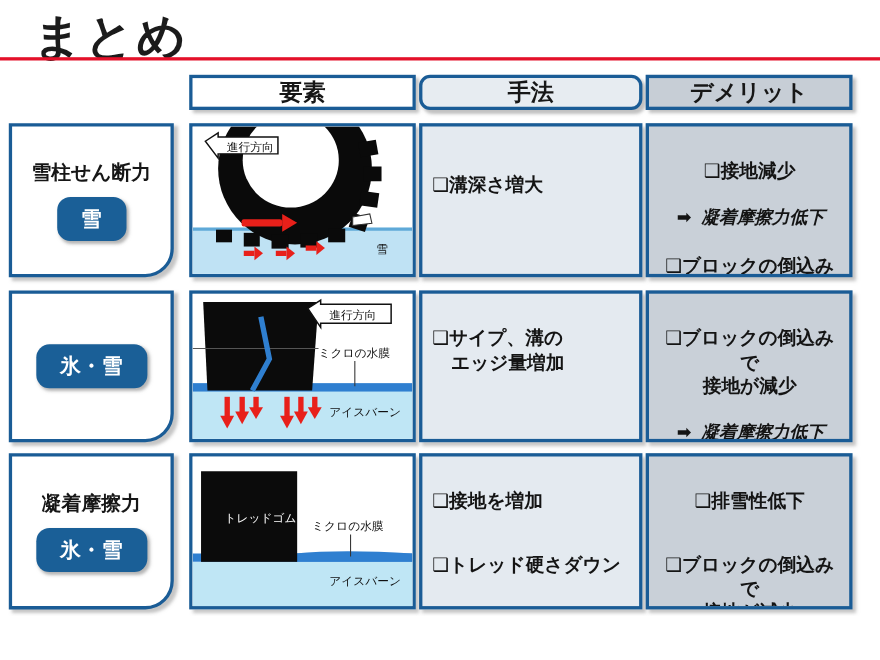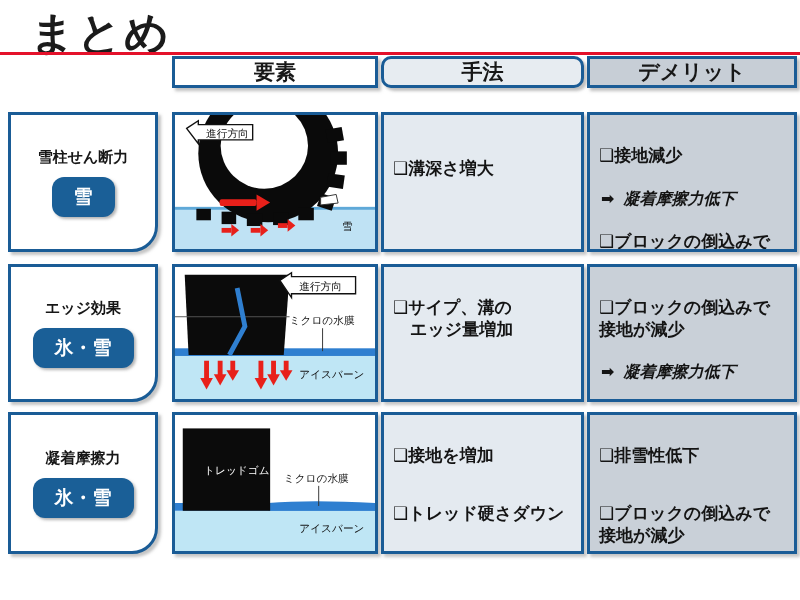--- a/index.html
+++ b/index.html
@@ -12,24 +12,24 @@
   .slide-title{
     position:absolute;left:30px;top:4px;
     font-size:44px;font-weight:bold;letter-spacing:2px;color:#1b1b1b;
   }
   .title-rule{
     position:absolute;left:0;top:52px;width:800px;height:3px;background:#e4112a;
   }
   
   .col-elem{left:172px;width:206px;}
   .col-meth{left:381px;width:203px;}
-  .col-demo{left:587px;width:210px;}
+  .col-demo{left:587px;width:188px;}
 
   .hdr{
-    position:absolute;top:56px;height:32px;
+    position:absolute;top:68px;height:32px;
     border:3px solid #1a5c96;box-sizing:border-box;
     display:flex;align-items:center;justify-content:center;
     font-size:21px;font-weight:bold;color:#171717;
     box-shadow:3px 3px 3px rgba(140,140,140,.55);
   }
   .hdr.e{background:#ffffff;}
   .hdr.m{background:#e7ecf1;border-radius:10px;}
   .hdr.d{background:#c7ced6;}
 
   
@@ -37,31 +37,31 @@
   .r2{top:264px;height:138px;}
   .r3{top:412px;height:142px;}
 
   .cell{
     position:absolute;box-sizing:border-box;
     border:3px solid #1a5c96;
     box-shadow:3px 3px 3px rgba(140,140,140,.5);
     overflow:hidden;
   }
   .cell.meth{background:#e4eaf0;}
-  .cell.demo{background:#c9d0d8;}
+  .cell.demo{background:#c9d0d8;text-align:center;}
   .cell.illus{background:#ffffff;padding:1px;}
 
   .label-box{
     position:absolute;left:8px;width:150px;background:#ffffff;
     border:3px solid #1a5c96;border-bottom-right-radius:26px;
     box-sizing:border-box;box-shadow:3px 3px 3px rgba(140,140,140,.5);
     display:flex;flex-direction:column;align-items:center;justify-content:center;
     gap:10px;
   }
-  .label-text{font-size:15px;font-weight:bold;color:#161616;white-space:nowrap;}
+  .label-text{font-size:18px;font-weight:bold;color:#161616;white-space:nowrap;}
   .badge{
     background:#1a5f97;color:#ffffff;border-radius:12px;
     padding:7px 22px;font-size:19px;font-weight:bold;white-space:nowrap;
     box-shadow:2px 2px 3px rgba(130,130,130,.6);
   }
   
   .txtwrap{padding:9px 8px 0 9px;}
   .bullet{
     font-size:17px;font-weight:bold;line-height:1.26;color:#141414;
     margin-bottom:2px;white-space:pre-line;
@@ -170,21 +170,20 @@
     </div>
     <div class="bullet">
       <span class="box">❑</span><span>ブロックの倒込みで
 接地が減少</span>
     </div>
 
   </div>
 </div>
 
 <div class="label-box r2">
-  <div class="label-text">エッジ効果</div>
   <div class="badge">氷・雪</div>
 </div>
 
 <div class="cell illus col-elem r2">
   <div class="ill">
     <svg viewBox="0 0 206 138" preserveAspectRatio="none">
       <rect x="0" y="0" width="206" height="138" fill="#ffffff"></rect>
 
       <rect x="0" y="92" width="206" height="46" fill="#bfe6f5"></rect>
 

